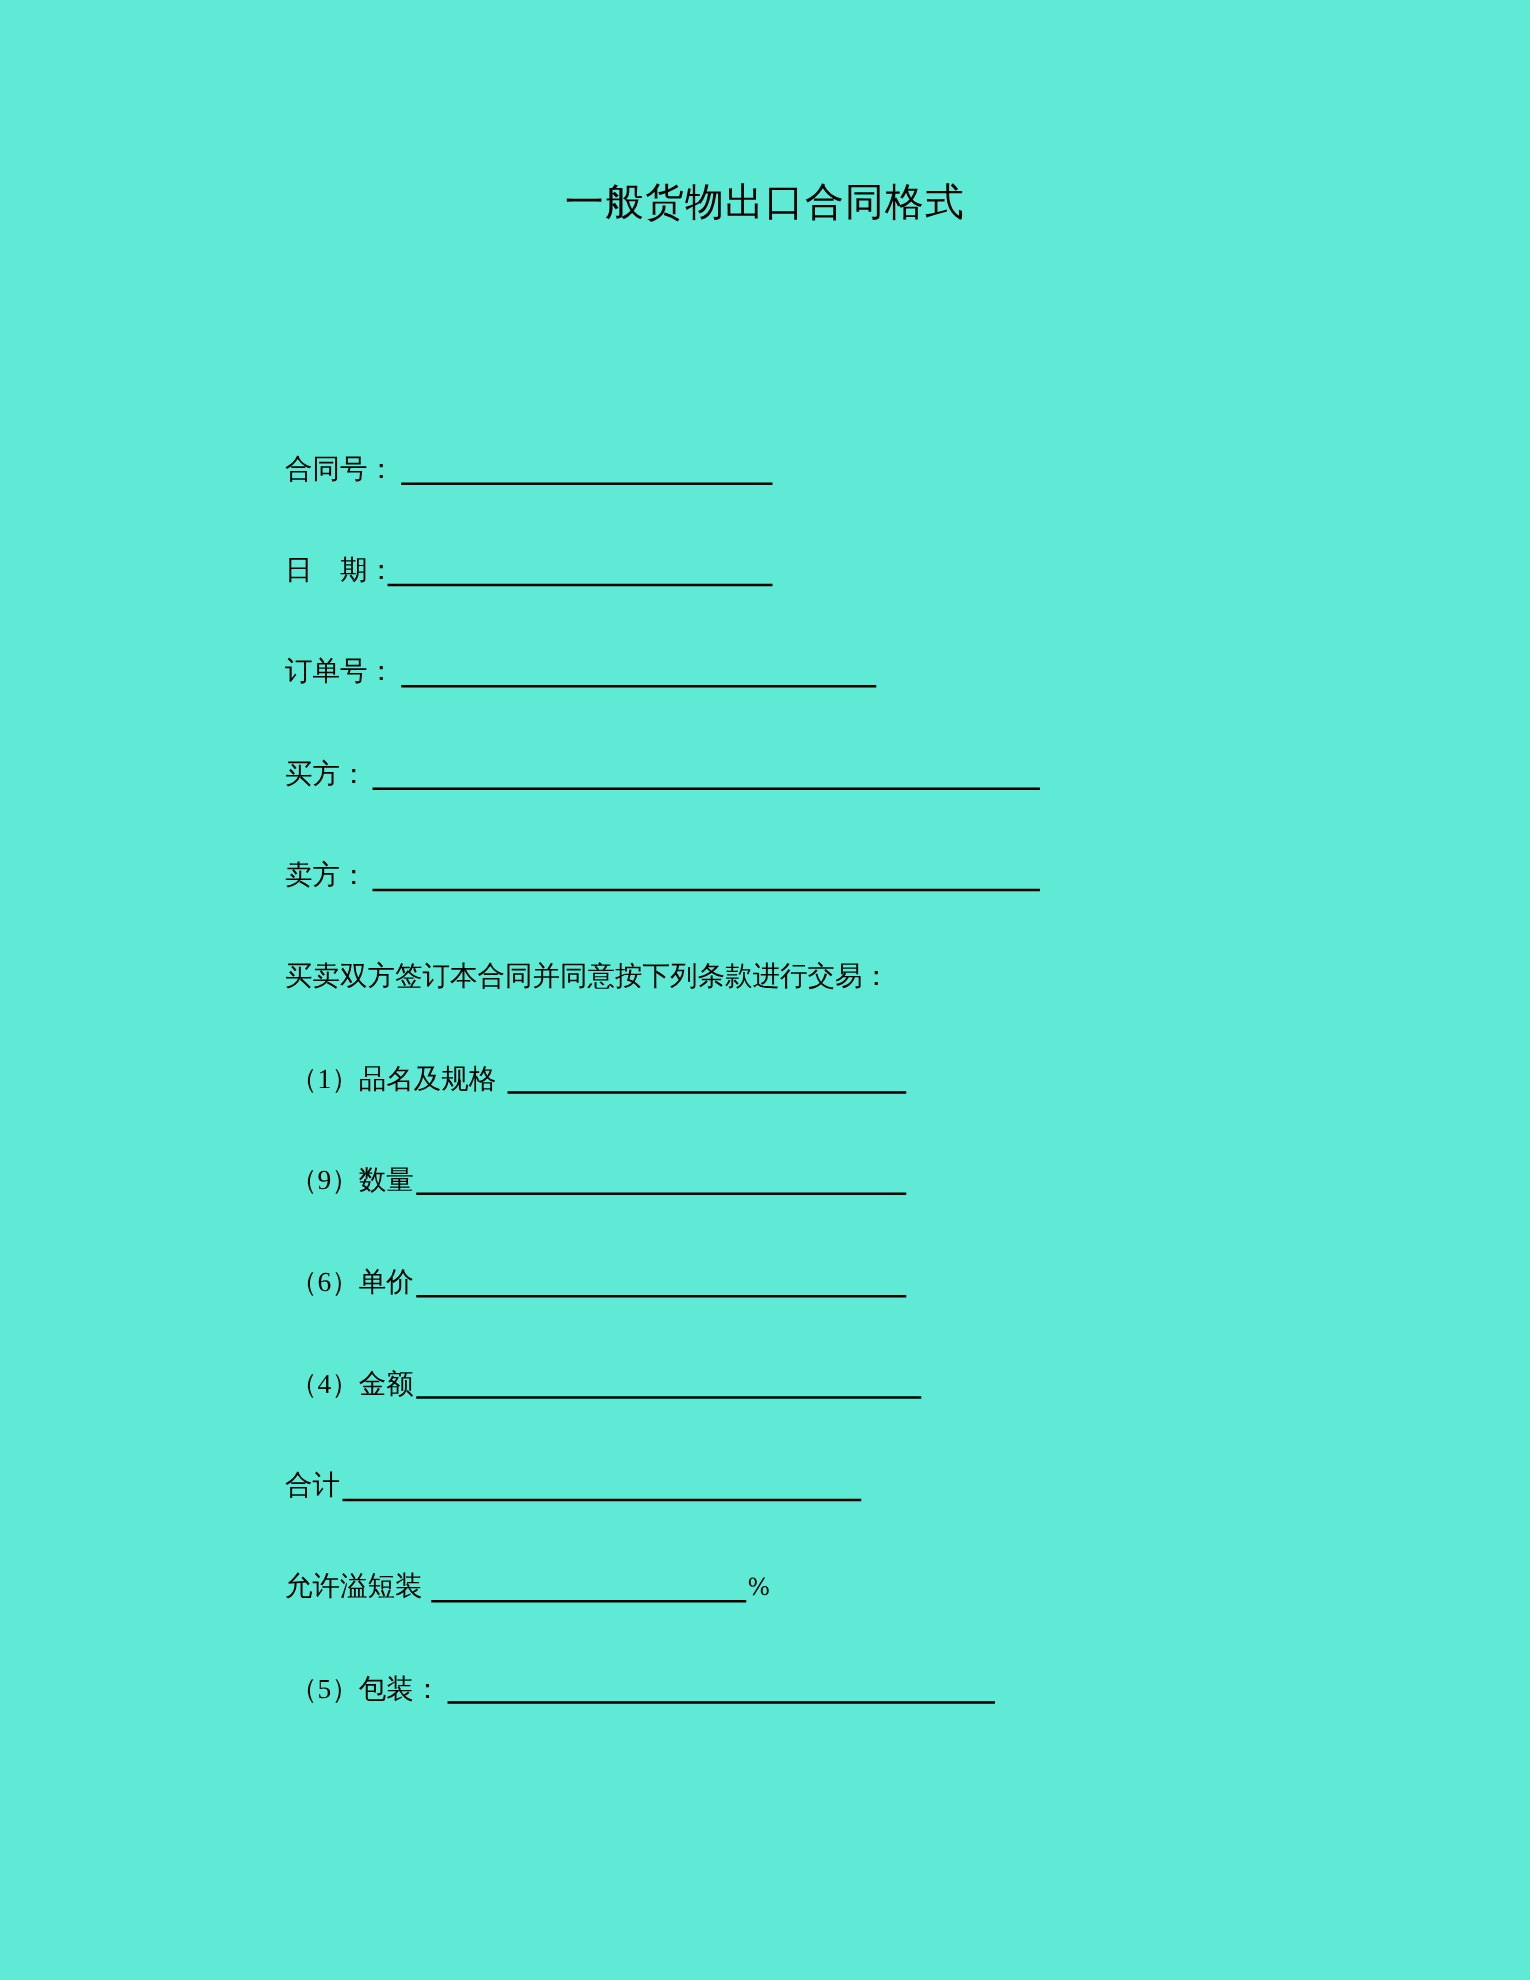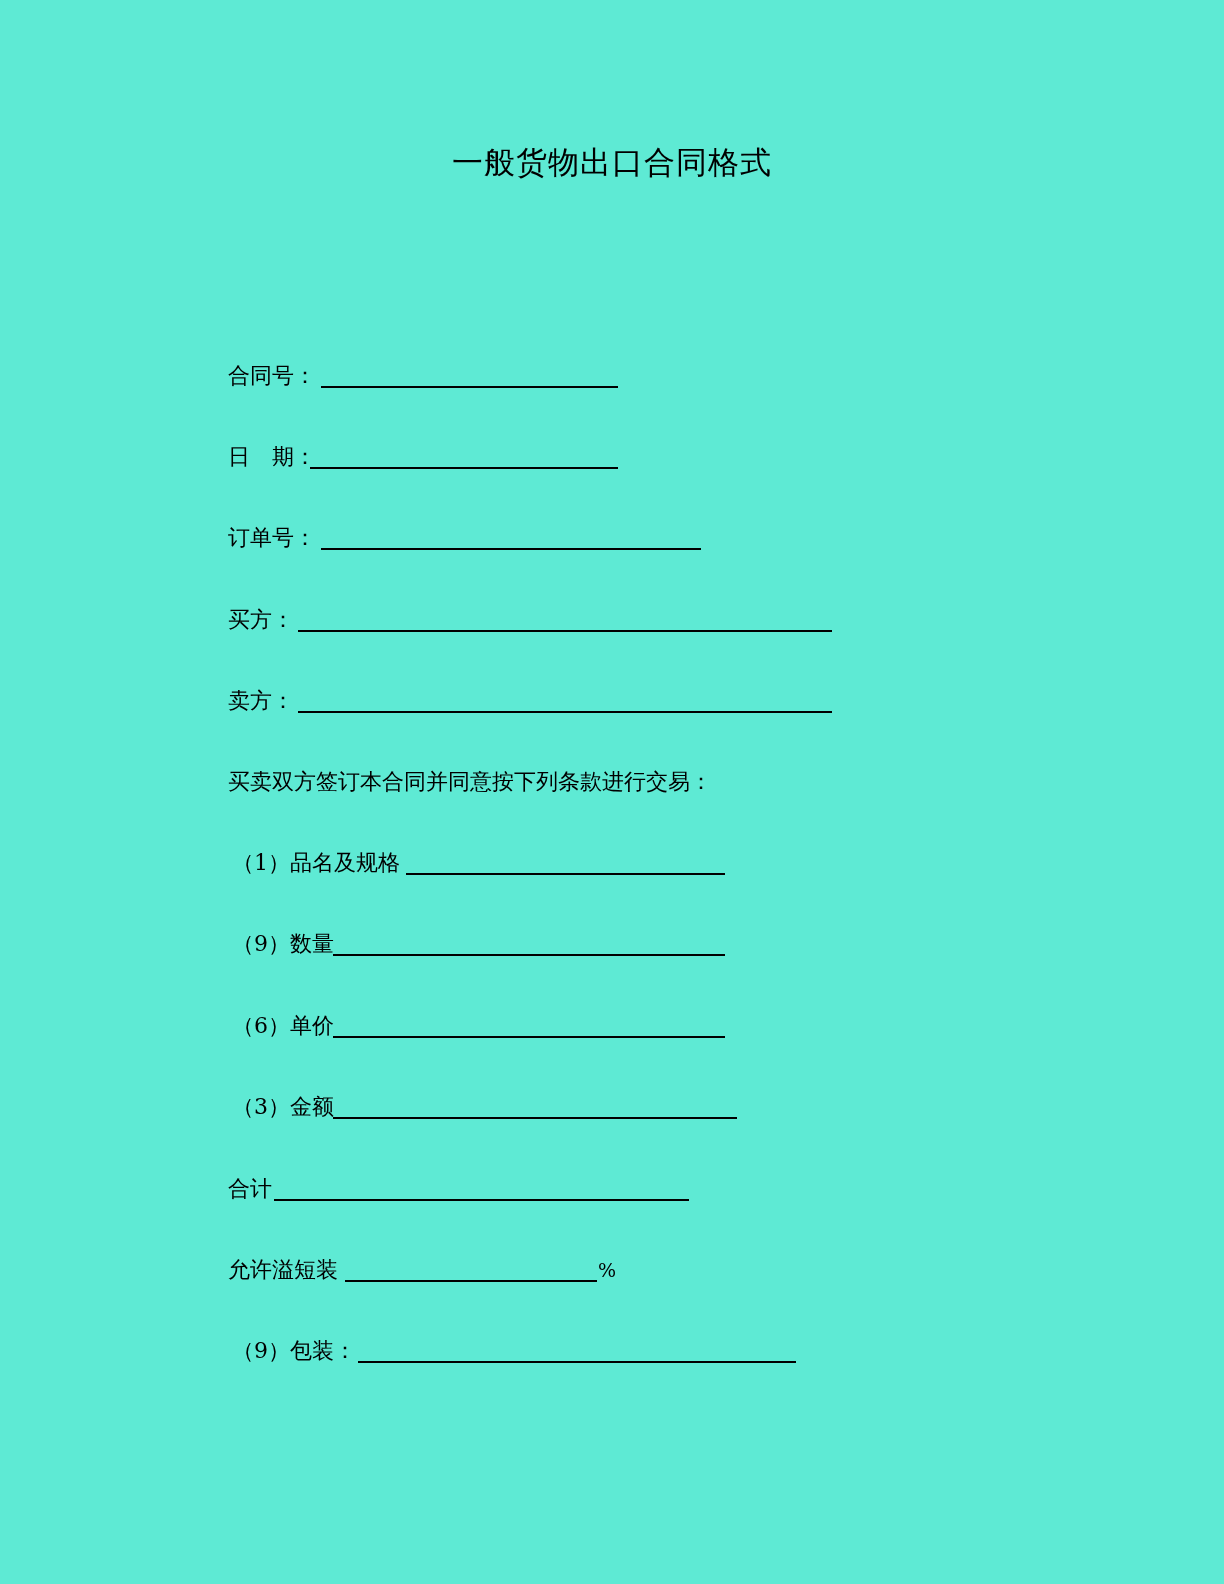--- a/index.html
+++ b/index.html
@@ -50,20 +50,21 @@
       height: 0;
       border-bottom: 2px solid #000000;
       top: 25px;
     }
     .suffix {
       position: absolute;
       top: 0;
     }
     .paren-label {
       left: 4px;
+      font-family: Liberation Serif, serif;
     }
   </style>
 </head>
 <body>
 
 <div class="page">
 
   <div class="title">一般货物出口合同格式</div>
 
   <div class="row" style="top:361px;">
@@ -104,33 +105,33 @@
     <span class="label paren-label">（9）数量</span>
     <div class="blank" style="left:105px; width:392px;"></div>
   </div>
 
   <div class="row" style="top:1011px;">
     <span class="label paren-label">（6）单价</span>
     <div class="blank" style="left:105px; width:392px;"></div>
   </div>
 
   <div class="row" style="top:1092px;">
-    <span class="label paren-label">（3）金额</span>
+    <span class="label paren-label">（4）金额</span>
     <div class="blank" style="left:105px; width:404px;"></div>
   </div>
 
   <div class="row" style="top:1174px;">
     <span class="label">合计</span>
     <div class="blank" style="left:46px; width:415px;"></div>
   </div>
 
   <div class="row" style="top:1255px;">
     <span class="label">允许溢短装</span>
     <div class="blank" style="left:117px; width:252px;"></div>
     <span class="suffix" style="left:370px; font-size:19px;">%</span>
   </div>
 
   <div class="row" style="top:1336px;">
-    <span class="label paren-label">（9）包装：</span>
+    <span class="label paren-label">（5）包装：</span>
     <div class="blank" style="left:130px; width:438px;"></div>
   </div>
 
 </div>
 
 </body></html>

